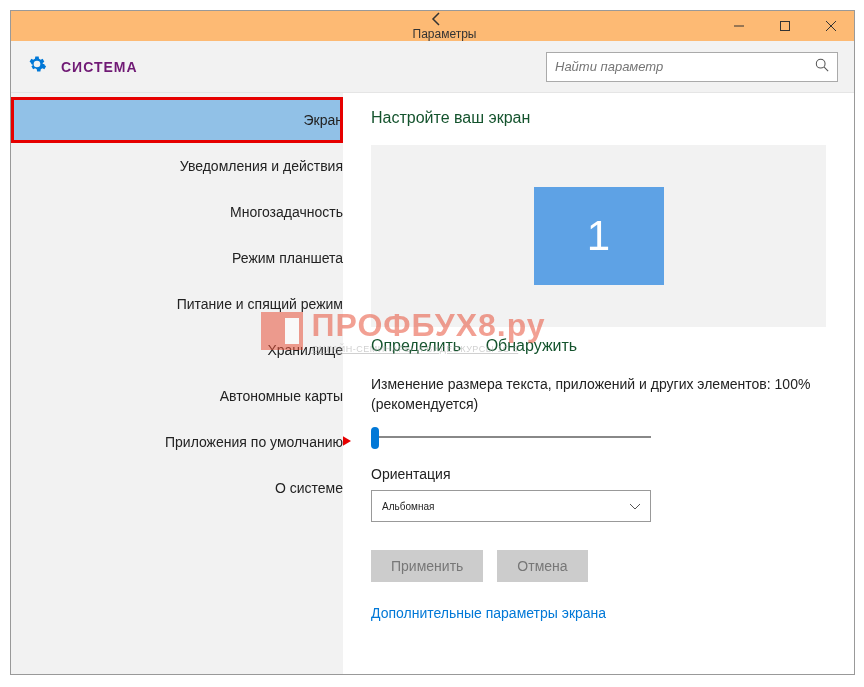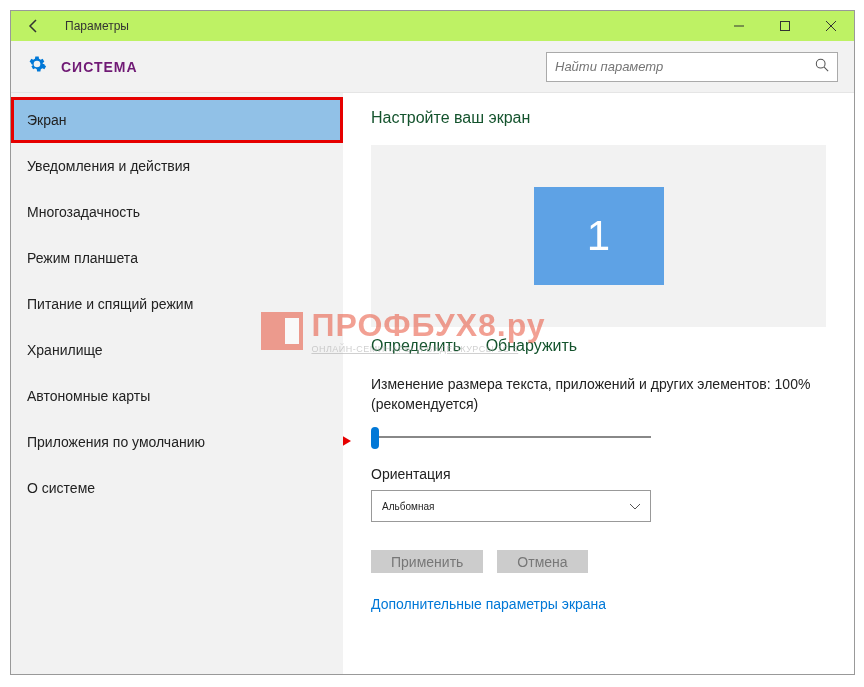--- a/index.html
+++ b/index.html
@@ -1,50 +1,50 @@
 <!DOCTYPE html>
 <html><head>
 <meta charset="utf-8">
 <style>
   * { box-sizing: border-box; margin: 0; padding: 0; font-family: "Segoe UI", Tahoma, sans-serif; }
   body { background: #fff; width: 864px; height: 687px; overflow: hidden; position: relative; }
   .window { width: 845px; height: 665px; border: 1px solid #999; background: #fff; position: relative; margin: 10px 0 0 10px; }
-  .titlebar { height: 30px; background: #bef264; display: flex; align-items: center; padding-left: 8px; }
+  .titlebar { height: 30px; background: #fdba74; display: flex; align-items: center; padding-left: 8px; flex-direction: column; }
   .back-btn { width: 30px; height: 30px; display:flex; align-items:center; justify-content:center; font-size:16px; cursor:pointer; }
   .titlebar-title { font-size: 12px; color:#333; margin-left: 16px; }
   .win-controls { position:absolute; top:0; right:0; display:flex; }
   .win-btn { width:46px; height:30px; display:flex; align-items:center; justify-content:center; font-size:10px; cursor:pointer; font-family: "Segoe UI Symbol", sans-serif; }
   .header { height: 52px; background:#f2f2f2; display:flex; align-items:center; padding: 0 16px; border-bottom: 1px solid #e5e5e5; }
   .gear { color:#0178d7; font-size:20px; margin-right: 14px; }
   .header-title { font-size: 14px; font-weight:600; letter-spacing:1px; color:#701a75; }
   .search-box { margin-left:auto; border:1px solid #aaa; background:#fff; height:30px; width:292px; display:flex; align-items:center; padding: 0 8px; color:#777; font-size:13px; }
   .search-box input { border:none; outline:none; flex:1; font-size:13px; color:#333; background:transparent;font-style:italic; }
   .search-icon { font-size:14px; color:#555; }
   .body { display:flex; height: calc(100% - 82px); }
   .sidebar { width: 332px; background:#f2f2f2; padding-top:4px; }
-  .side-item { height:46px; display:flex; align-items:center; padding-left: 16px; font-size:14px; color:#222; cursor:pointer; }
+  .side-item { height:46px; display:flex; align-items:center; padding-left: 16px; font-size:14px; color:#222; cursor:pointer;justify-content:flex-end; }
   .side-item.selected { background:#91c1e7; outline: 3px solid #e60000; outline-offset:-3px; position:relative; }
   .main { flex:1; padding: 16px 28px; position:relative; overflow:hidden; }
   .main h1 { font-size: 16px; font-weight:400; color:#14532d; margin-bottom: 18px; }
   .display-preview { background:#f2f2f2; height:182px; display:flex; align-items:center; justify-content:center; margin-bottom: 10px; }
   .monitor { background:#5ea2e5; color:#fff; width:130px; height:98px; display:flex; align-items:center; justify-content:center; font-size:42px; font-weight:300; }
   .link-row { margin-bottom: 20px; }
   .link-row a { color:#14532d; font-size:16px; text-decoration:none; margin-right: 20px; cursor:pointer; }
   .label-text { font-size:14px; color:#222; line-height:1.4; }
   .slider-wrap { position:relative; margin: 22px 0 28px 0; width:280px; }
   .slider-track { height:2px; background:#888; width:100%; }
   .slider-thumb { position:absolute; left:0; top:-9px; width:8px; height:22px; background:#0178d7; border-radius:4px; }
   .arrow-annot { position:absolute; left:-74px; top:-8px; color:#e60000; font-size:20px; font-weight:bold; }
   .arrow-annot::before { content:''; display:inline-block; width:44px; height:2px; background:#e60000; vertical-align:middle; }
   .arrow-annot::after { content:''; display:inline-block; border-left:10px solid #e60000; border-top:6px solid transparent; border-bottom:6px solid transparent; vertical-align:middle; }
   .orient-label { font-size:14px; color:#222; margin-bottom:8px; }
   .select-box { border:1px solid #999; height:32px; width:280px; display:flex; align-items:center; justify-content:space-between; padding: 0 10px; font-size:10px; color:#222; cursor:pointer; margin-bottom: 28px; }
   .chev { font-size:12px; color:#555; }
   .btn-row { display:flex; gap:14px; margin-bottom: 22px; }
-  .btn { background:#ccc; color:#777; border:none; height:23px; padding: 0 20px; font-size:14px; cursor:default; }
+  .btn { background:#ccc; color:#777; border:none; height:32px; padding: 0 20px; font-size:14px; cursor:default; }
   .adv-link { color:#0178d7; font-size:14px; text-decoration:none; cursor:pointer; }
   .watermark { position:absolute; left:250px; top:296px; opacity:0.55; pointer-events:none; }
   .watermark .logo-box { display:inline-block; width:42px; height:38px; background:#e8533b; vertical-align:middle; position:relative; }
   .watermark .logo-box::after { content:''; position:absolute; right:4px; top:6px; width:14px; height:26px; background:#fff; }
   .watermark .wm-text { display:inline-block; vertical-align:middle; margin-left:4px; }
   .watermark .wm-main { font-size:32px; font-weight:700; color:#e8533b; letter-spacing:1px; }
   .watermark .wm-sub { font-size:9px; color:#aaa; letter-spacing:0.5px;text-decoration:underline; }
 </style>
 </head>
 <body>

